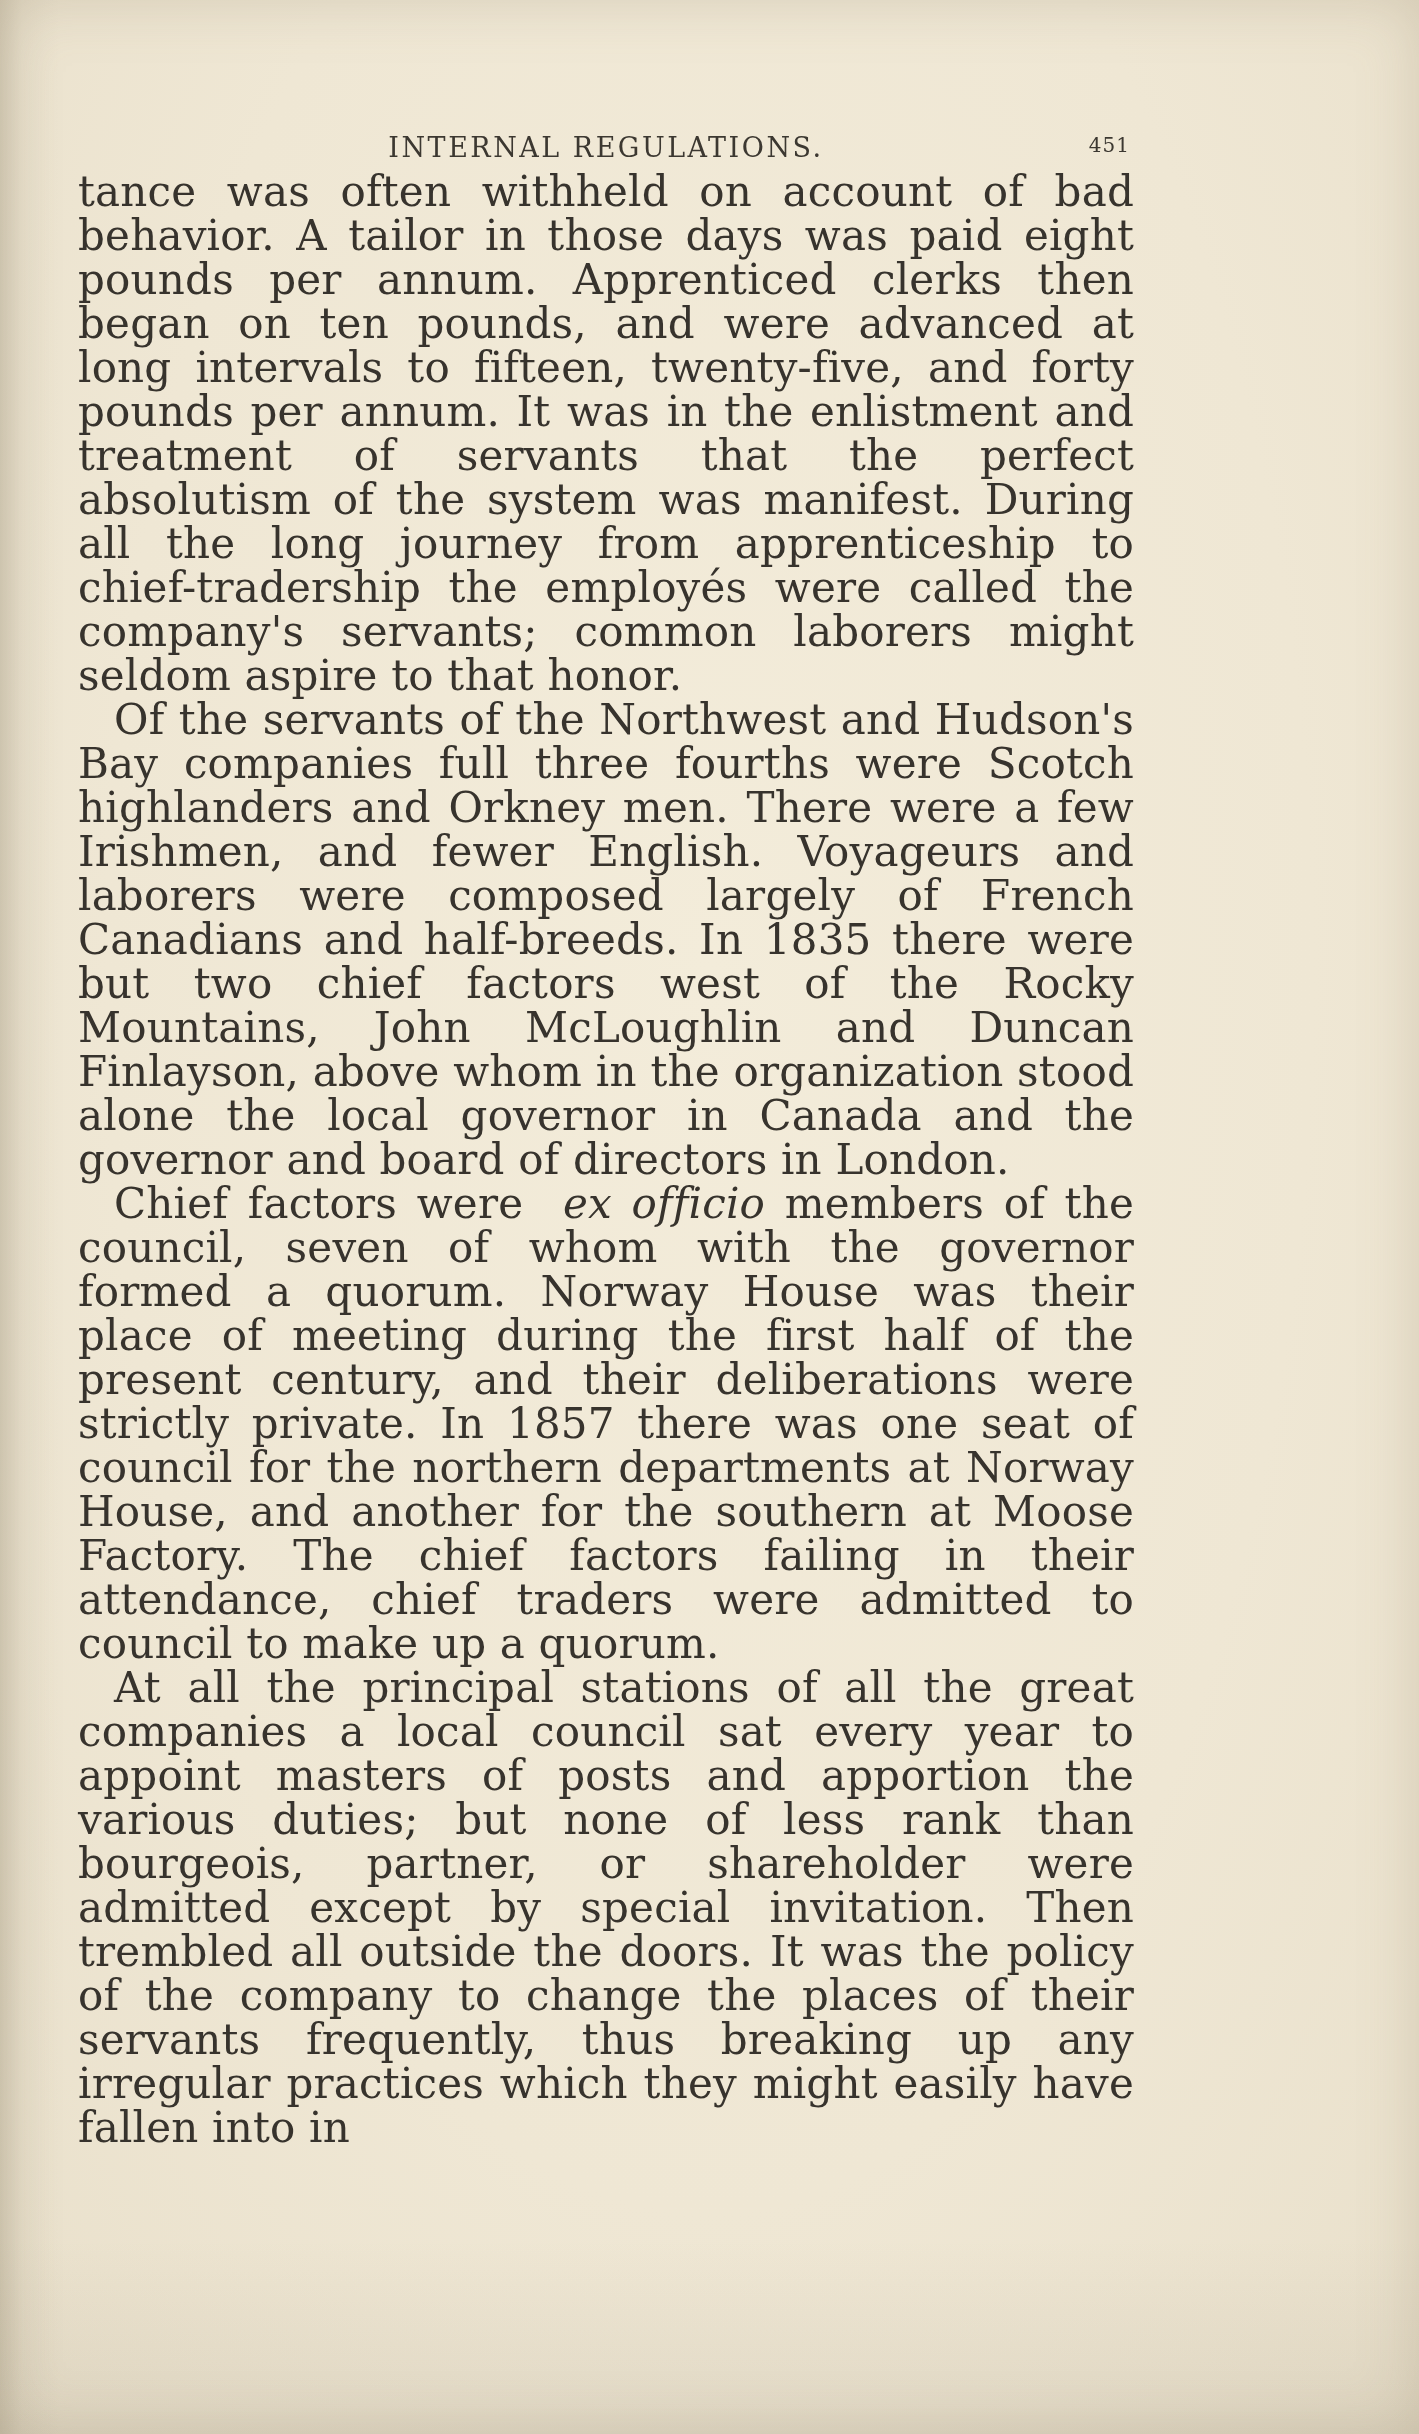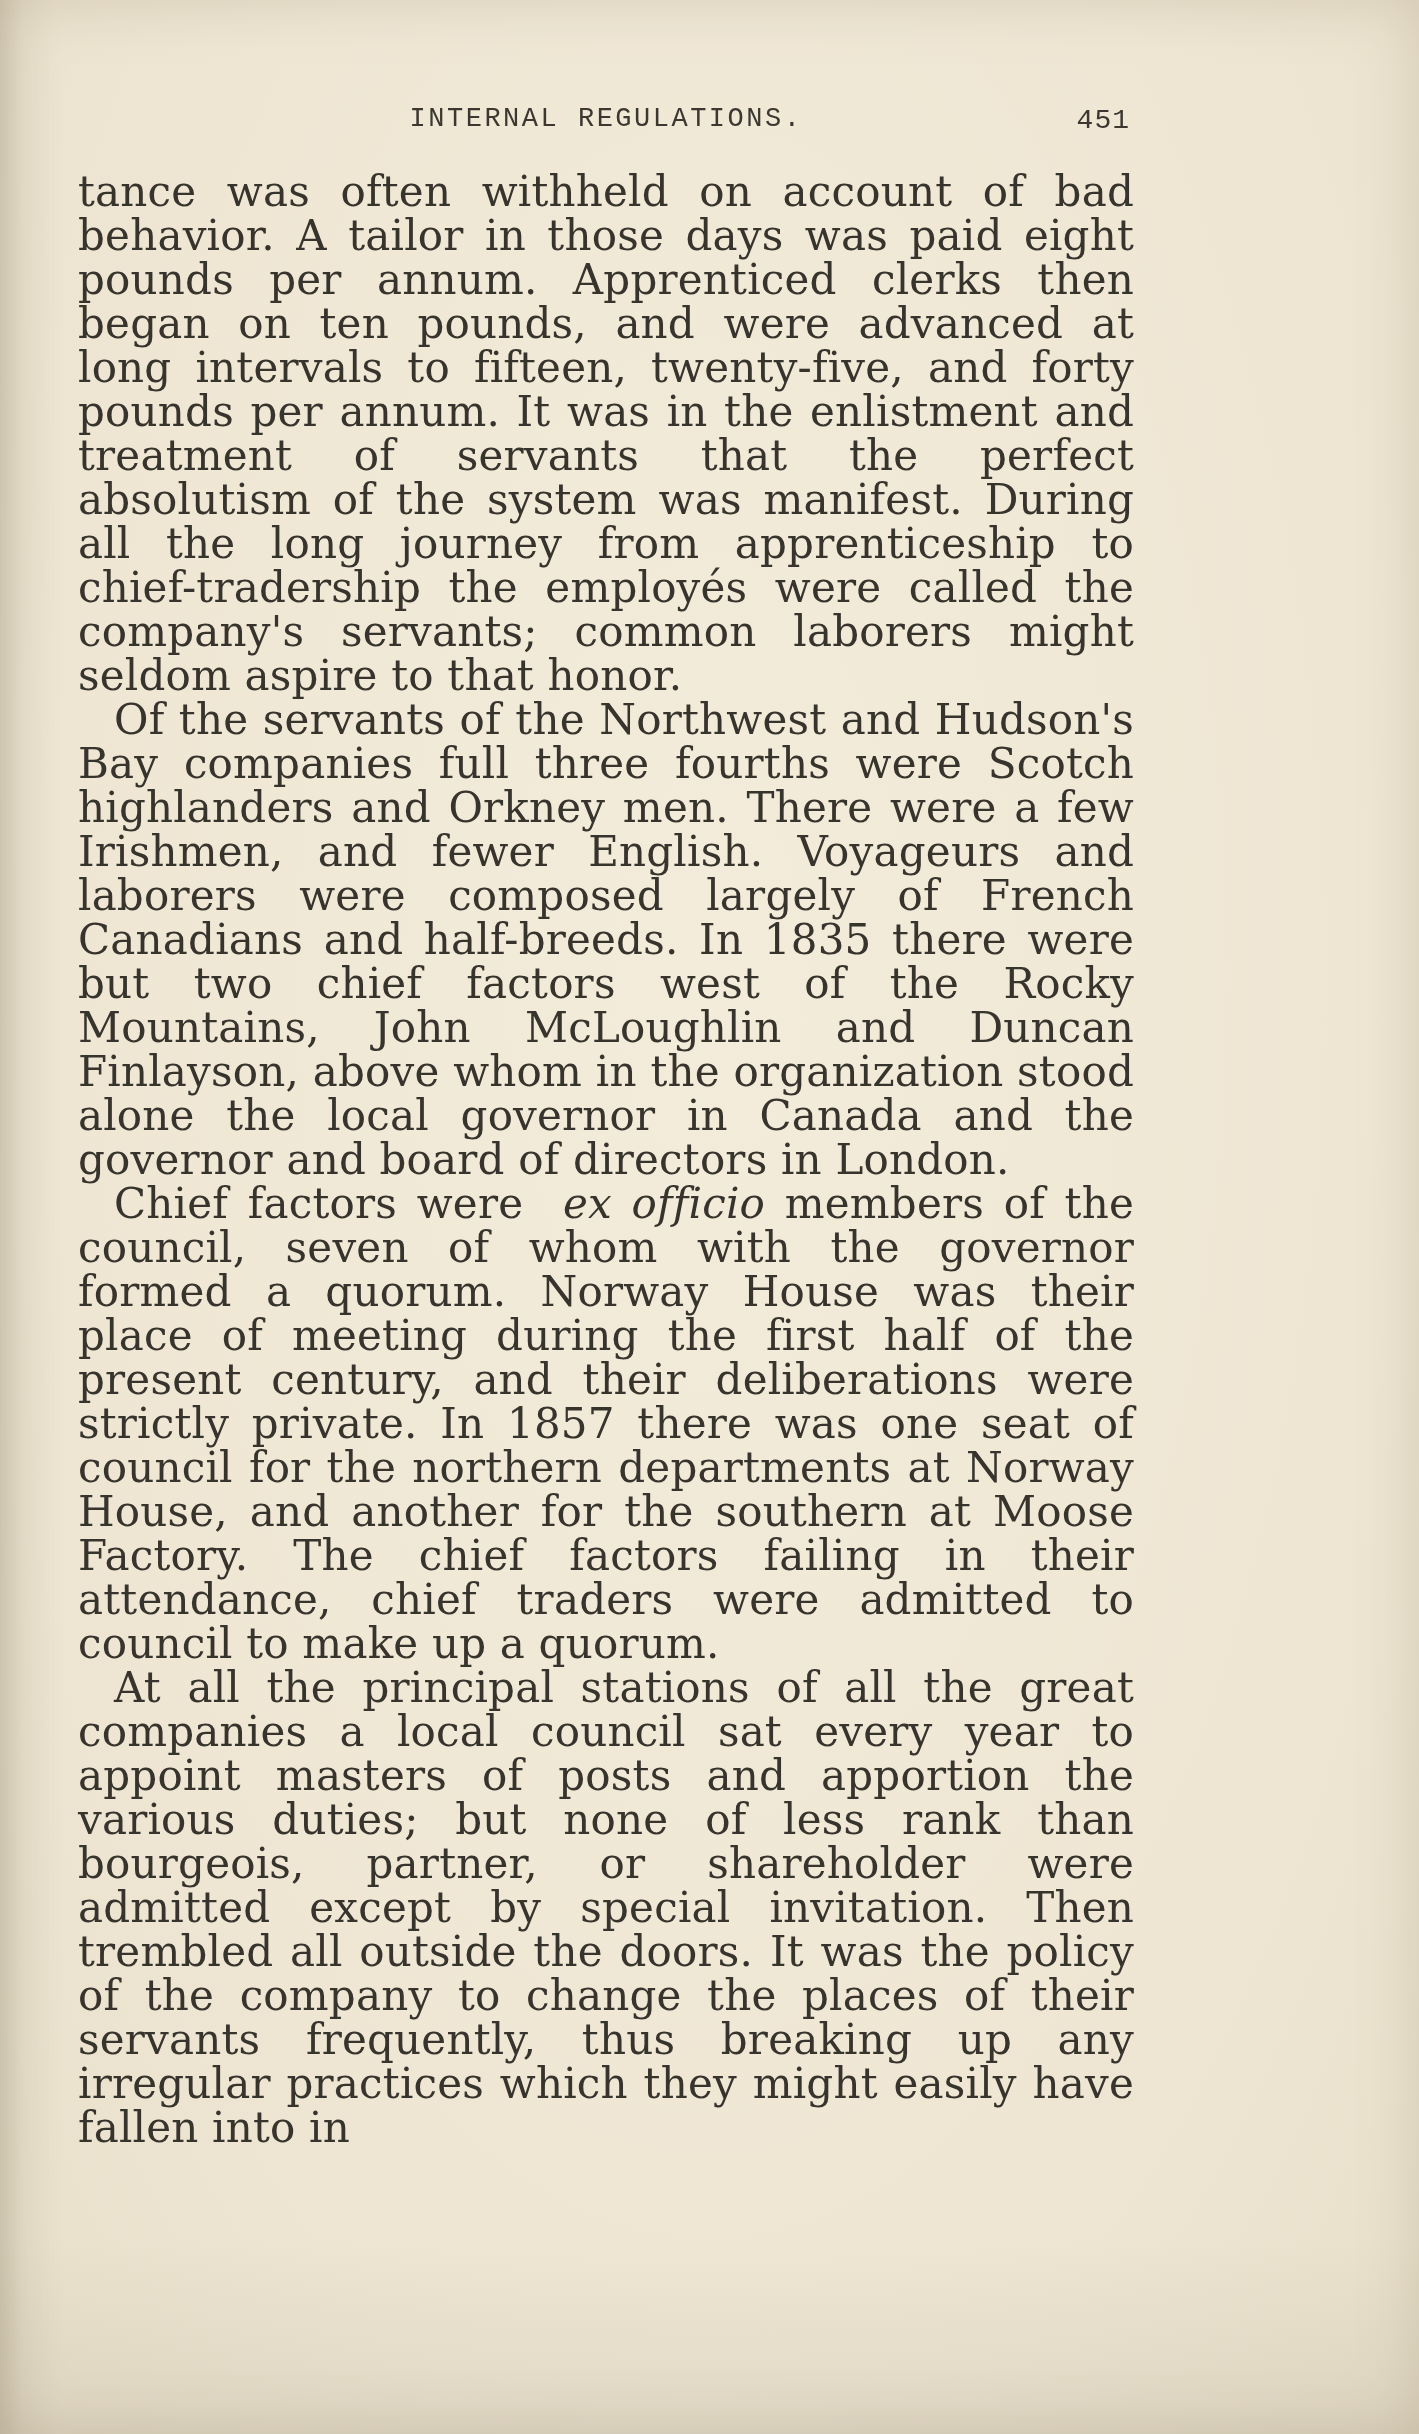--- a/index.html
+++ b/index.html
@@ -16,40 +16,39 @@
       linear-gradient(90deg, rgba(120,110,85,0.18) 0px, rgba(120,110,85,0.05) 22px, rgba(0,0,0,0) 60px),
       linear-gradient(180deg, rgba(0,0,0,0) 92%, rgba(110,100,80,0.10) 100%),
       radial-gradient(ellipse at 50% 40%, #f3ecda 0%, #efe7d4 60%, #e9e0cb 100%);
     box-shadow: inset 0 0 60px rgba(140,125,95,0.25);
     overflow: hidden;
     font-family: "DejaVu Serif", "Liberation Serif", serif;
     color: #37332d;
   }
   .running-header {
     position: absolute;
-    top: 104px;
+    top: 132px;
     left: 80px;
     width: 1052px;
     height: 34px;
-    font-family: Liberation Mono, monospace;
   }
   .running-title {
     position: absolute;
     left: 0;
     right: 0;
     text-align: center;
     font-size: 27px;
     letter-spacing: 2.5px;
     color: #3c3831;
   }
   .page-number {
     position: absolute;
     right: 2px;
     top: 1px;
-    font-size: 28px;
+    font-size: 20px;
     letter-spacing: 1px;
     color: #3c3831;
   }
   .text-block {
     position: absolute;
     top: 170px;
     left: 78px;
     width: 1056px;
     font-size: 42px;
     line-height: 44px;

